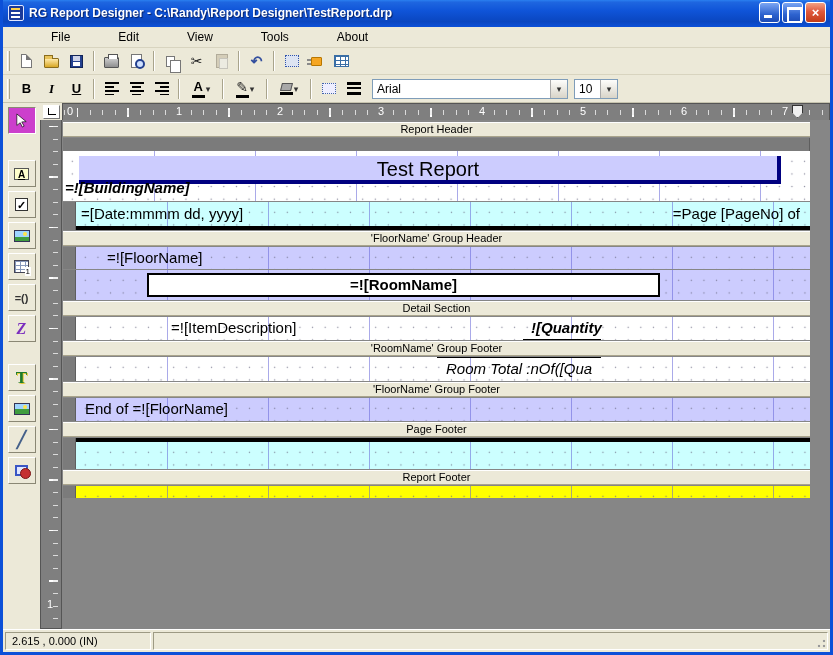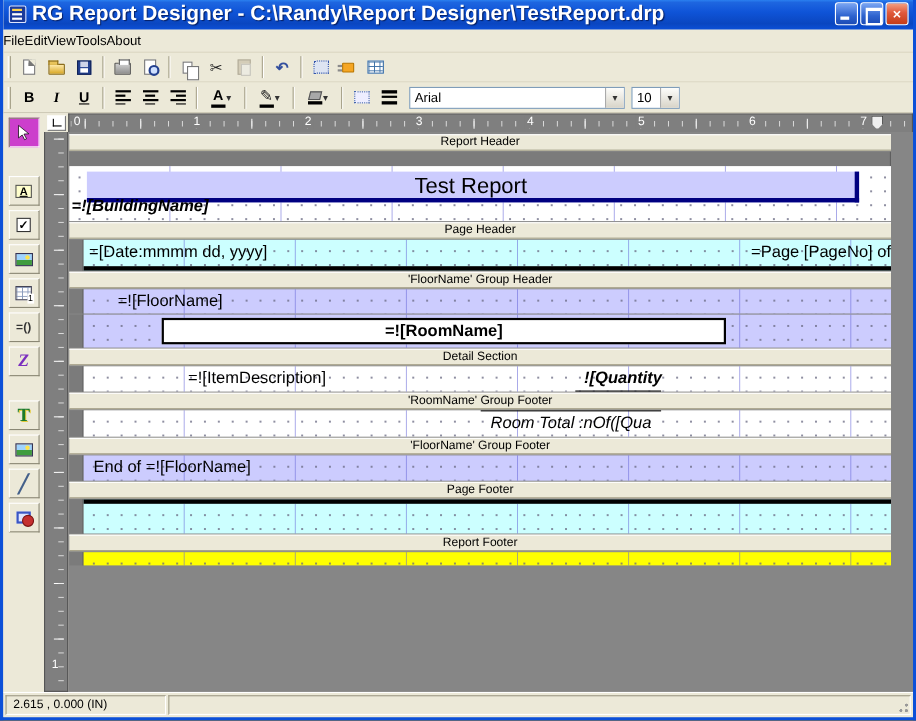--- a/index.html
+++ b/index.html
@@ -18,35 +18,35 @@
   .titlebar{
     height:27px; flex:0 0 27px;
     background:linear-gradient(180deg,#2a80f0 0%,#1e66e0 8%,#0f54d8 40%,#0a46c0 80%,#0c50d8 100%);
     display:flex; align-items:center; padding:0 4px 2px 5px;
     color:#fff;
   }
   .app-icon{ width:16px;height:16px; background:#1a3a9a; border:1px solid #dfe6ff; border-radius:2px;
     position:relative; flex:0 0 16px; }
   .app-icon::before{ content:""; position:absolute; left:2px; top:2px; width:9px; height:2px;
     background:#ffd24a; box-shadow:0 4px 0 #fff,0 8px 0 #fff; }
-  .title-text{ margin-left:5px; font-size:19px; font-weight:bold; flex:1;
+  .title-text{ margin-left:5px; font-size:12px; font-weight:bold; flex:1;
     text-shadow:1px 1px 1px rgba(0,0,30,.6); white-space:nowrap; overflow:hidden; }
   .tb-btns{ display:flex; gap:2px; }
   .tb-btn{ width:21px; height:21px; border-radius:3px; border:1px solid #fff;
     background:linear-gradient(180deg,#7ba6f3,#2e63cf 60%,#1c4bb5); position:relative;
     color:#fff; font-size:13px; line-height:19px; text-align:center; font-weight:bold;}
   .tb-btn.minimize::before{ content:""; position:absolute; left:4px; bottom:4px; width:8px; height:3px; background:#fff; }
   .tb-btn.maximize::before{ content:""; position:absolute; left:4px; top:4px; width:11px; height:11px;
     border:2px solid #fff; border-top-width:3px; }
   .tb-btn.close{ background:linear-gradient(180deg,#f3a183,#e0593c 45%,#c33c18); }
 
   
   .menubar{ height:21px; flex:0 0 21px; display:flex; align-items:center;
     background:#ece9d8; border-bottom:1px solid #d8d4bf; font-size:12px; color:#000; }
-  .menu-item{ padding:2px 0; }
+  .menu-item{ padding:2px 0;margin-left:48px; }
 
   
   .toolbar{ display:flex; align-items:center; background:#ece9d8; padding:1px 2px; }
   .toolbar.one{ height:27px; flex:0 0 27px; border-bottom:1px solid #d8d4bf;}
   .toolbar.two{ height:28px; flex:0 0 28px; border-bottom:1px solid #c6c3ae;}
   .grip{ width:3px; height:20px; margin:0 4px 0 2px;
     border-left:1px solid #fff; border-right:1px solid #a9a48c; }
   .sep{ width:2px; height:20px; margin:0 4px;
     border-left:1px solid #a9a48c; border-right:1px solid #fff; }
   .tbtn{ width:25px; height:23px; display:flex; align-items:center; justify-content:center;
@@ -204,21 +204,21 @@
   .band.fgf{ height:23px; }
   .band.pf{ height:31px; } .band.pf .bandc{ border-top:4px solid #000; }
   .band.rf{ height:12px; }
 
   .el{ position:absolute; font-size:15px; color:#000; white-space:nowrap; }
   .el-title{ left:16px; top:5px; width:702px; height:28px; background:#ccccfe;
     border-right:4px solid #000080; border-bottom:4px solid #000080;
     text-align:center; font-size:20px; line-height:27px; }
   .el-building{ left:2px; bottom:5px; font-weight:bold; font-style:italic; }
   .el-date{ left:5px; top:3px; }
-  .el-pageno{ right:0; top:3px; }
+  .el-pageno{ right:10px; top:3px; }
   .el-floor{ left:31px; top:2px; }
   .el-roombox{ left:71px; top:3px; width:513px; height:24px; background:#fff;
     border:2px solid #000; text-align:center; font-weight:bold; line-height:20px; }
   .el-item{ left:95px; top:2px; }
   .el-qty{ left:455px; top:2px; font-style:italic;font-weight:bold; }
   .el-qtyline{ left:447px; bottom:0; width:78px; border-top:1px solid #000; height:0; }
   .el-roomtotal{ left:361px; top:0; width:164px; border-top:1px solid #000;
     font-style:italic; padding:2px 0 0 9px; }
   .el-endfloor{ left:9px; top:2px; }
 
@@ -433,21 +433,20 @@
 
             <div class="secbar">Report Header</div>
             <div class="band rh">
               <div class="gutter"></div>
               <div class="bandc bg-white">
                 <div class="el el-title">Test Report</div>
                 <div class="el el-building">=![BuildingName]</div>
               </div>
             </div>
 
-            <div class="secbar">Page Header</div>
             <div class="band ph">
               <div class="gutter"></div>
               <div class="bandc bg-cyan">
                 <div class="el el-date">=[Date:mmmm dd, yyyy]</div>
                 <div class="el el-pageno">=Page [PageNo] of</div>
               </div>
             </div>
 
             <div class="secbar">'FloorName' Group Header</div>
             <div class="band fgh">

